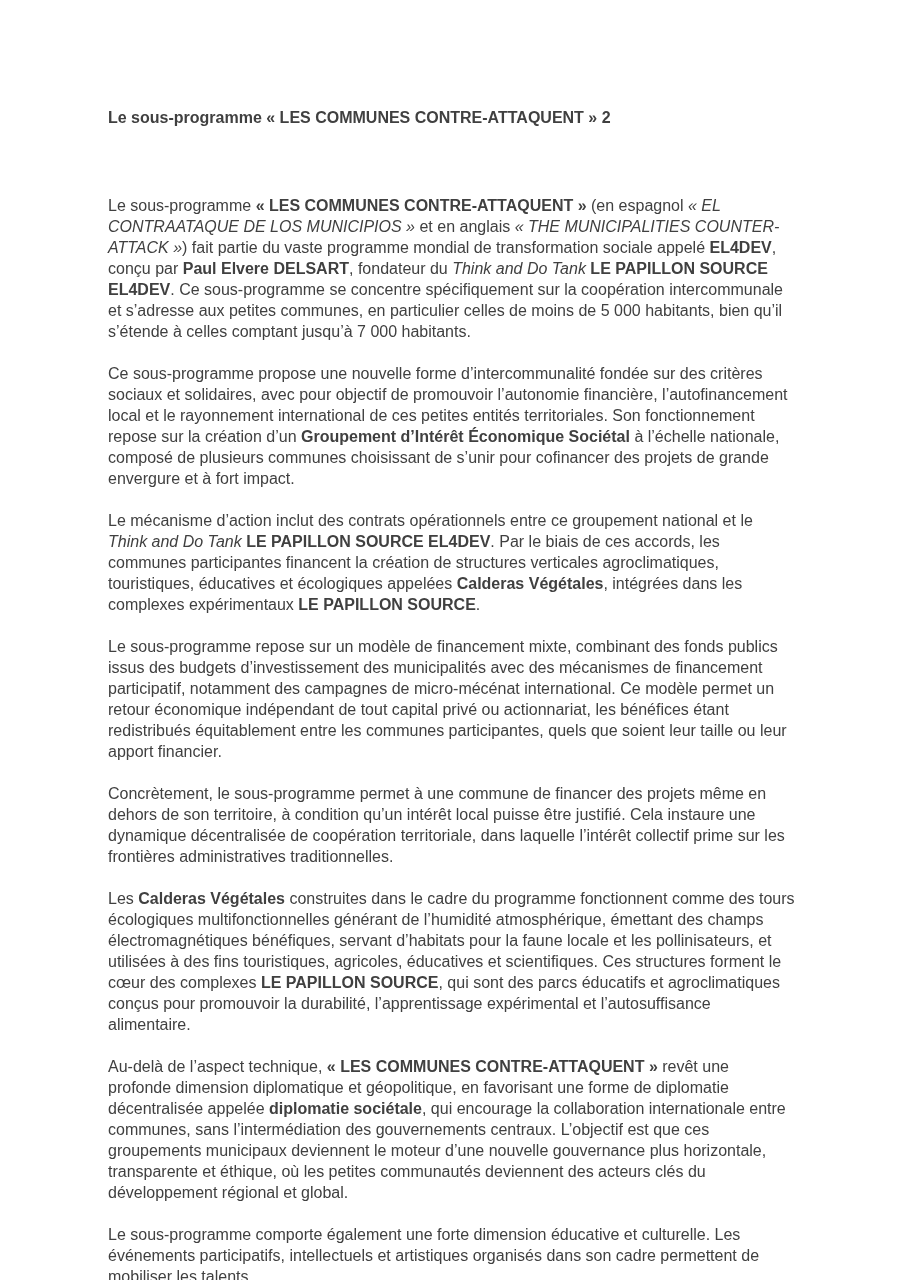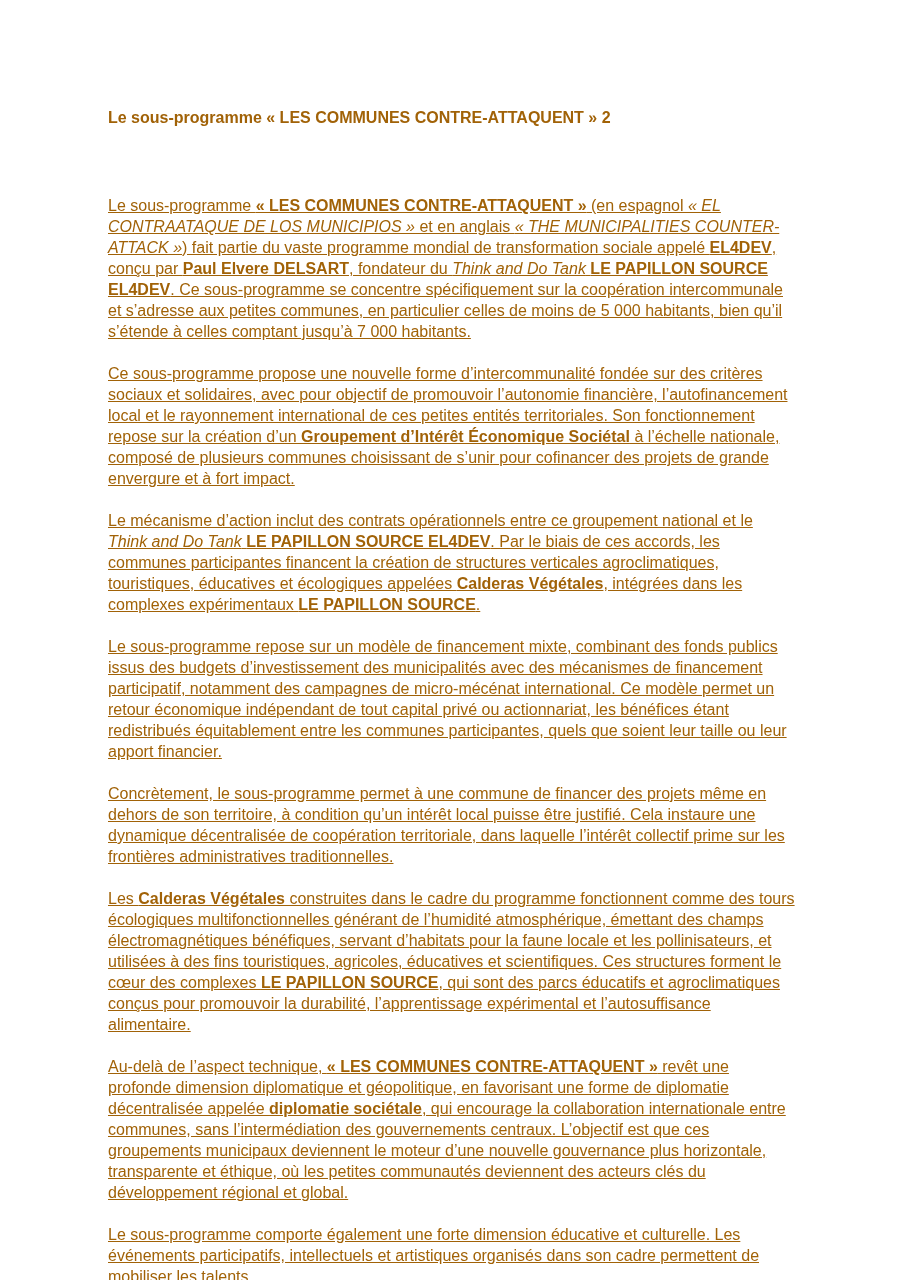--- a/index.html
+++ b/index.html
@@ -7,39 +7,38 @@
     padding: 0;
     background: #ffffff;
   }
   .page {
     position: relative;
     width: 905px;
     height: 1280px;
     background: #ffffff;
     overflow: hidden;
     font-family: "Liberation Sans", sans-serif;
-    color: #a16207;
+    color: #404040;
   }
   .content {
     position: absolute;
     left: 108px;
     top: 107px;
     width: 688px;
   }
   .doc-title {
     font-size: 16px;
     line-height: 21px;
     font-weight: bold;
     margin: 0 0 67px 0;
   }
   .para {
     font-size: 16px;
     line-height: 21px;
     margin: 0 0 21px 0;
-    text-decoration: underline;
   }
   .run-b  { font-weight: bold; }
   .run-i  { font-style: italic; }
 </style>
 </head>
 <body>
 
 <div class="page">
   <div class="content">
     <h1 class="doc-title"><span class="run-b">Le sous-programme « LES COMMUNES CONTRE-ATTAQUENT » 2</span></h1>

